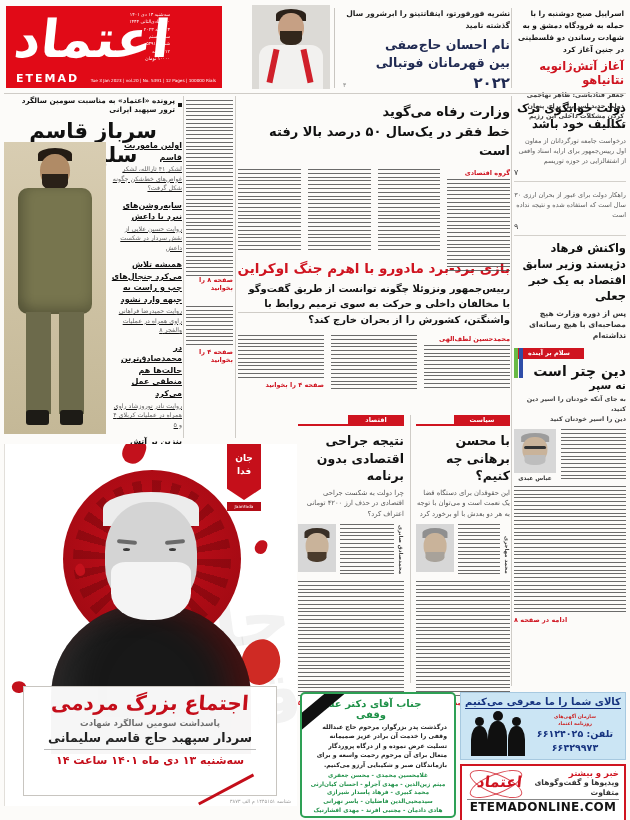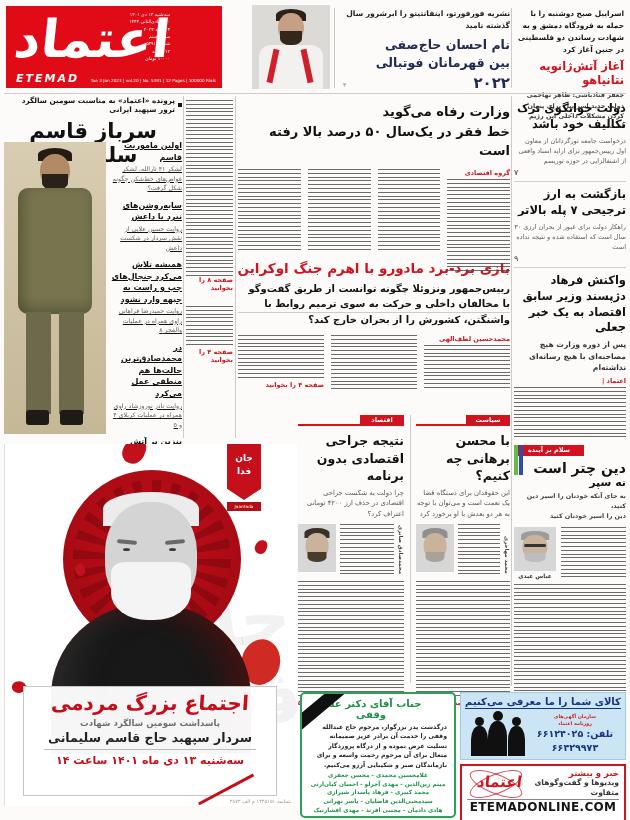--- a/index.html
+++ b/index.html
@@ -12,21 +12,21 @@
   .vr{position:absolute;width:1px;background:#cfccc7;}
   .hr{position:absolute;height:1px;background:#cfccc7;}
   
   .tl{background:repeating-linear-gradient(to bottom,#474747 0 1px,transparent 1px 3.8px);opacity:.8;}
   .jump{font-size:6.5px;font-weight:bold;color:var(--red);}
   .lead-word{font-size:6.5px;font-weight:bold;color:var(--red);display:block;margin-bottom:2px;}
   
   .masthead{left:6px;top:6px;width:216px;height:82px;background:var(--mast);color:#fff;}
   .logo-fa{position:absolute;left:14px;top:2px;width:150px;font-size:52px;font-weight:bold;transform:skewX(-6deg);line-height:1.2;}
   .mast-dates{position:absolute;left:52px;top:5px;width:112px;text-align:right;font-size:4.6px;line-height:1.6;}
-  .logo-en{position:absolute;left:10px;bottom:3px;font-size:11px;font-weight:bold;letter-spacing:2px;font-style:italic;}
+  .logo-en{position:absolute;left:10px;bottom:3px;font-size:11px;font-weight:bold;letter-spacing:2px;}
   .mast-info{position:absolute;left:70px;right:6px;bottom:5px;font-size:4.2px;text-align:right;direction:ltr;}
   
   .fb-photo{left:252px;top:5px;width:78px;height:84px;background:#dcdad6;overflow:hidden;}
   .fb-head{position:absolute;left:26px;top:8px;width:26px;height:30px;background:#c6a084;border-radius:48%;}
   .fb-hair{position:absolute;left:24px;top:4px;width:30px;height:12px;background:#2b2119;border-radius:50% 50% 0 0;}
   .fb-beard{position:absolute;left:28px;top:26px;width:22px;height:14px;background:#33271c;border-radius:0 0 45% 45%;}
   .fb-body{position:absolute;left:7px;top:40px;width:64px;height:44px;background:#f2f1ef;border-radius:12px 12px 0 0;}
   .fb-stripe{position:absolute;width:6px;height:34px;background:#d0202a;top:44px;}
   .header-foot{left:334px;top:8px;width:176px;height:80px;border-left:1px solid #c9c6c1;padding-left:6px;box-sizing:border-box;text-align:right;}
   .foot-kicker{font-size:7.6px;font-weight:bold;color:#222;line-height:1.6;}
@@ -80,21 +80,21 @@
   .pf-face{position:absolute;left:50%;transform:translateX(-50%);top:18%;width:60%;height:55%;background:#c9b39a;border-radius:46%;}
   .pf-hair{position:absolute;left:50%;transform:translateX(-50%);top:8%;width:66%;height:20%;border-radius:50% 50% 0 0;}
   .pf-glass{position:absolute;left:50%;transform:translateX(-50%);top:38%;width:52%;height:7%;background:#333;border-radius:2px;}
   .pf-beard{position:absolute;left:50%;transform:translateX(-50%);top:58%;width:50%;height:22%;border-radius:0 0 45% 45%;}
   .pf-name{font-size:5.8px;font-weight:bold;color:#333;text-align:center;margin-top:2px;}
   
   .ops{left:298px;top:415px;width:212px;height:272px;}
   .opcol{position:absolute;top:0;text-align:right;}
   .tabline{position:relative;height:11px;}
   .tabline::before{content:"";position:absolute;left:0;right:0;top:9px;height:1.6px;background:var(--red);}
-  .tab{position:absolute;right:0;top:0;height:11px;width:44px;background:var(--red);color:#fff;font-size:6.5px;font-weight:bold;text-align:center;line-height:11px;}
+  .tab{position:absolute;right:0;top:0;height:11px;width:56px;background:var(--red);color:#fff;font-size:6.5px;font-weight:bold;text-align:center;line-height:11px;}
   .op-title{font-size:12.5px;font-weight:bold;line-height:1.4;margin-top:6px;}
   .op-sub{font-size:6.8px;color:#555;line-height:1.55;margin-top:3px;}
   .op-row{display:flex;gap:4px;margin-top:5px;align-items:flex-start;}
   .vname{writing-mode:vertical-rl;font-size:5.5px;color:#444;font-weight:bold;height:50px;}
   
   .poster{left:4px;top:444px;width:292px;height:362px;background:#fff;overflow:hidden;border-left:1px solid #e2dfda;}
   .p-circle{position:absolute;left:58px;top:26px;width:178px;height:178px;border-radius:50%;background:radial-gradient(circle at 50% 40%,#c40e1a,#a30a13 75%);}
   .p-circle::after{content:"";position:absolute;inset:10px;border-radius:50%;background:repeating-conic-gradient(rgba(60,0,0,.25) 0 7deg,transparent 7deg 15deg);}
   .petal{position:absolute;background:#c3111c;border-radius:62% 38% 55% 45%;}
   .ghost{position:absolute;font-size:70px;font-weight:bold;color:rgba(40,40,40,.06);transform:rotate(-8deg);}
@@ -275,31 +275,26 @@
 
   <div class="vr" style="left:511px;top:96px;height:590px;"></div>
 
   <div class="side abs">
     <div class="brief">
       <div class="brief-t">دولت جوابگوی ترک تکالیف خود باشد</div>
       <div class="brief-d">درخواست جامعه تورگردانان از معاون اول رییس‌جمهور برای ارایه اسناد واقعی از اشتغالزایی در حوزه توریسم</div>
       <div class="brief-p">۷</div>
     </div>
     <div class="brief">
-      <div class="brief-t">بازگشت به ارز ترجیحی ۷ پله بالاتر</div>
       <div class="brief-d">راهکار دولت برای عبور از بحران ارزی ۳۰ سال است که استفاده شده و نتیجه نداده است</div>
       <div class="brief-p">۹</div>
     </div>
     <div class="brief" style="border-bottom:none;">
       <div class="brief-t">واکنش فرهاد دژپسند وزیر سابق اقتصاد به یک خبر جعلی</div>
       <div class="brief-sub">پس از دوره وزارت هیچ مصاحبه‌ای با هیچ رسانه‌ای نداشته‌ام</div>
-      <div style="margin-top:4px;">
-        <span class="lead-word">اعتماد |</span>
-        <div class="tl" style="height:52px;"></div>
-      </div>
     </div>
 
     <div style="position:relative;margin-top:2px;">
       <div class="bar" style="left:0;background:#69b945;"></div>
       <div class="bar" style="left:5px;background:#2f4da8;"></div>
       <div class="col-label">سلام بر آینده</div>
       <div class="abdi-t1">دین چتر است</div>
       <div class="abdi-t2">نه سپر</div>
       <div class="abdi-sub">
         <div>به جای آنکه خودتان را اسیر دین کنید،</div>

